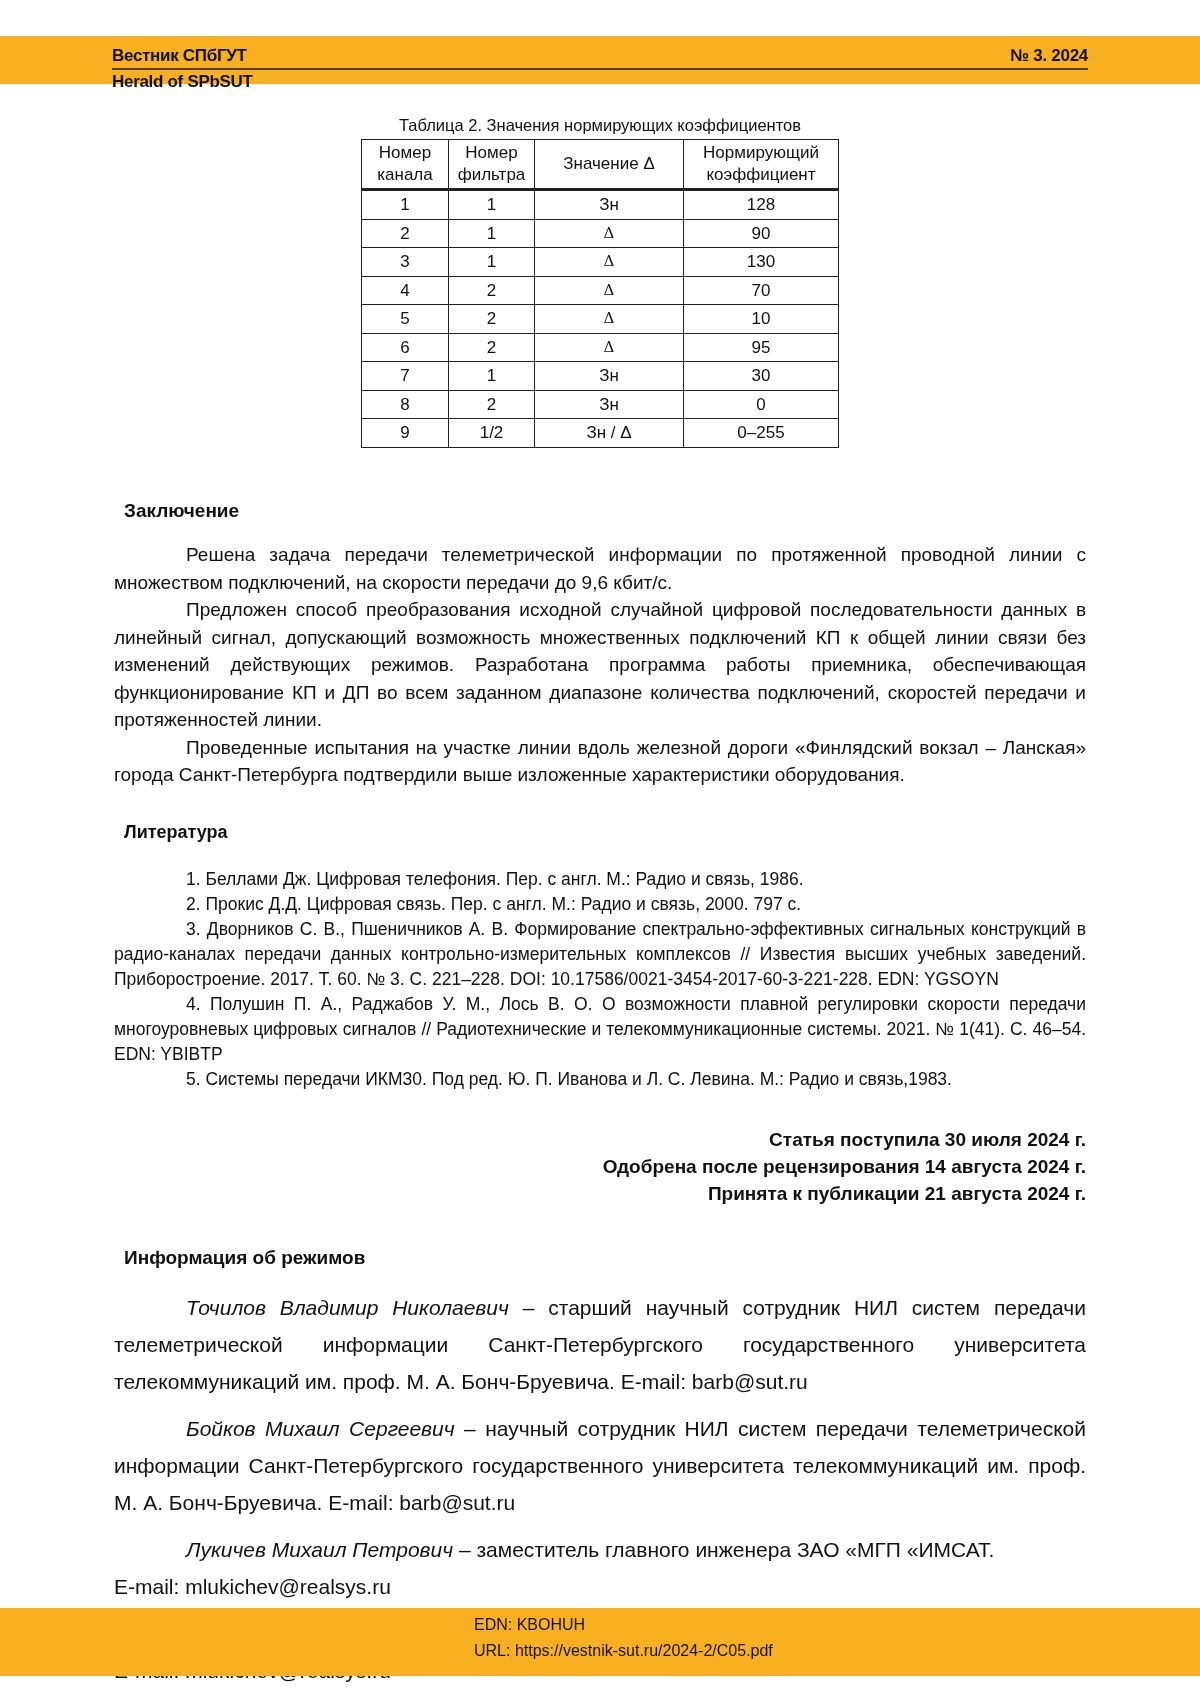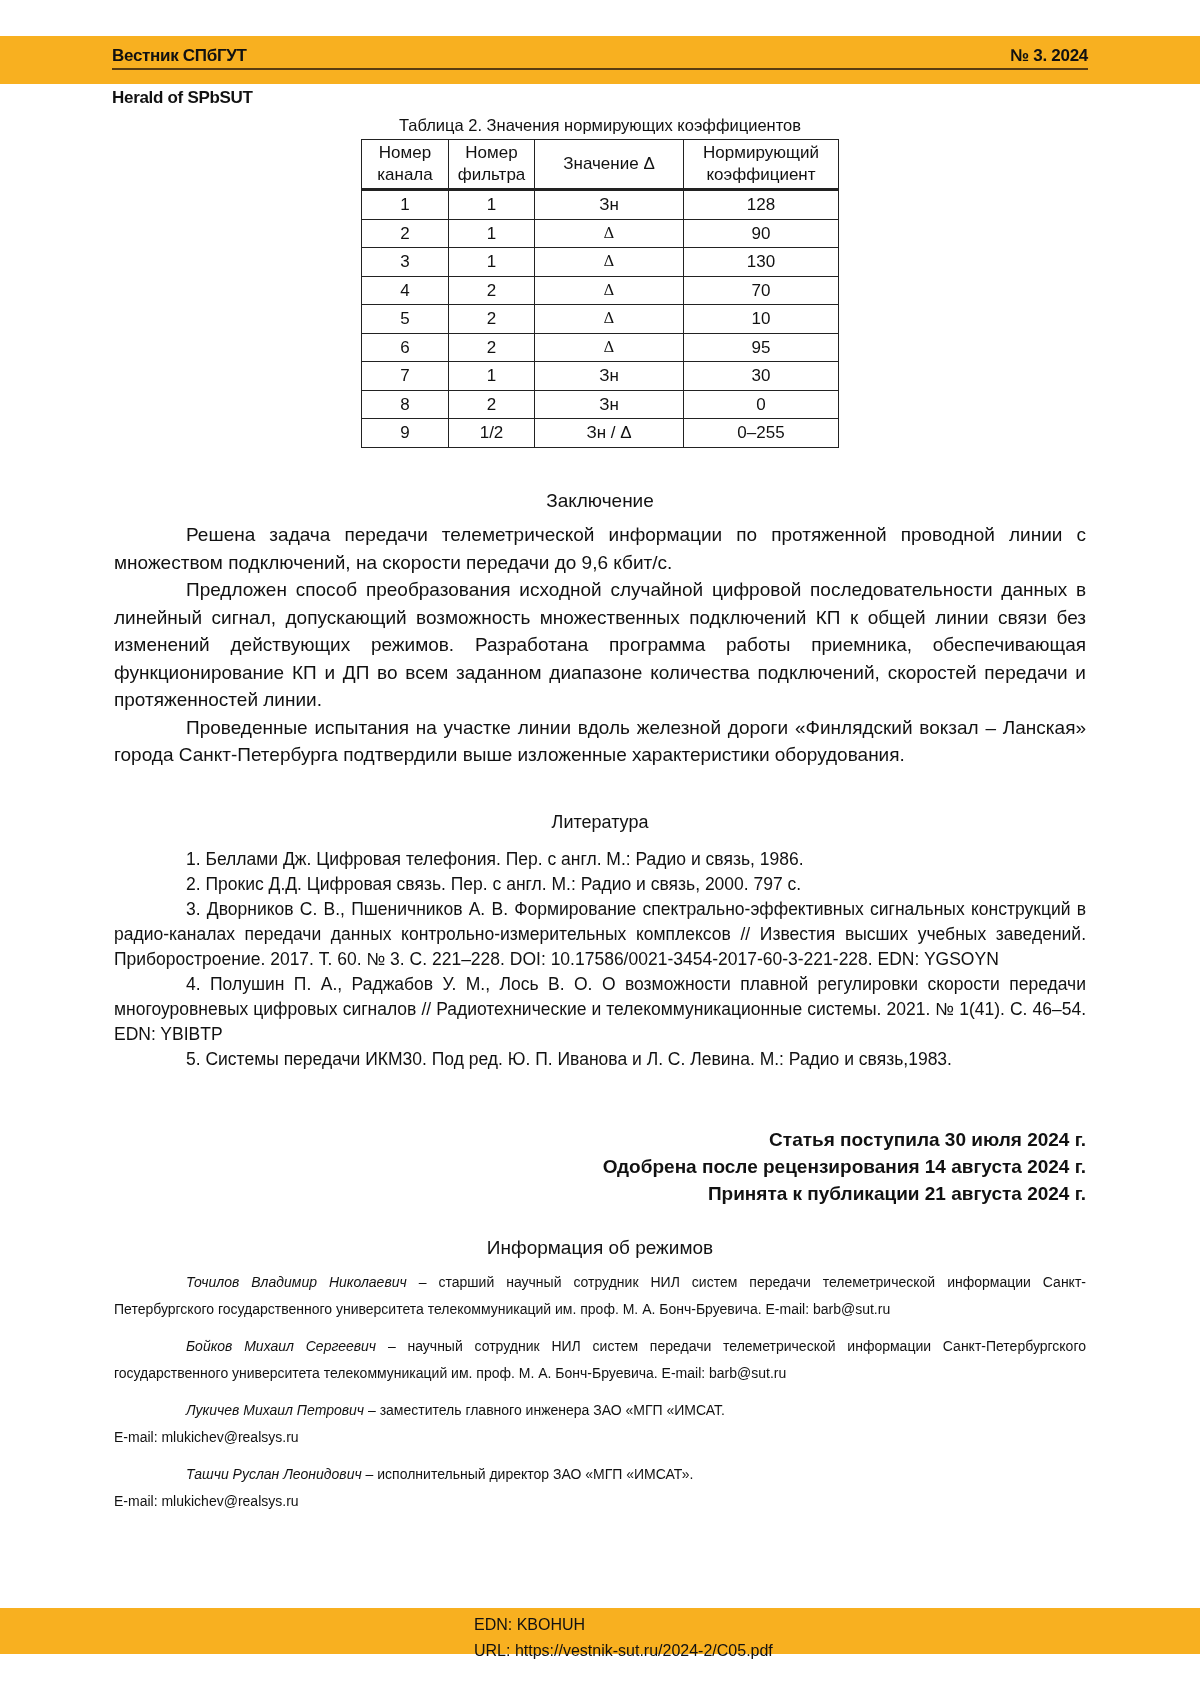--- a/index.html
+++ b/index.html
@@ -1,37 +1,37 @@
 <!DOCTYPE html>
 <html><head>
 <meta charset="utf-8">
 <style>
   html, body { margin:0; padding:0; background:#ffffff; }
   body { width:1200px; height:1697px; position:relative; font-family:"Liberation Sans", sans-serif; color:#111; overflow:hidden; }
   .header-band { position:absolute; left:0; top:36px; width:1200px; height:48px; background:#f8b020; }
   .header-inner { position:absolute; left:112px; right:112px; top:10px; }
   .hdr-row1 { display:flex; justify-content:space-between; font-weight:bold; font-size:17px; letter-spacing:-0.3px; padding-bottom:2px; border-bottom:2px solid #5a3d10; }
-  .hdr-row2 { font-weight:bold; font-size:17px; letter-spacing:-0.3px; padding-top:18px; }
+  .hdr-row2 { font-weight:bold; font-size:17px; letter-spacing:-0.3px; padding-top:2px; }
   .content { position:absolute; left:114px; width:972px; }
   .caption { text-align:center; font-size:16.5px; }
   table.coef { border-collapse:collapse; margin:0 auto; font-size:17px; }
   table.coef td, table.coef th { border:1.5px solid #222; text-align:center; font-weight:normal; padding:0; }
   table.coef th { line-height:22px; height:48px; border-bottom:3px solid #222; }
   table.coef td { height:27.5px; line-height:27px; }
   .c1 { width:86px; } .c2 { width:85px; } .c3 { width:148px; } .c4 { width:154px;margin-top:44px; }
   .delta { font-family:"DejaVu Serif", serif; font-size:15px; }
-  h2 { font-size:19px; font-weight:normal; text-align:center; margin:0; }
+  h2 { font-size:19px; font-weight:bold; text-align:left; margin:10px; }
   p.par { font-size:19px; line-height:27.5px; margin:0; text-align:justify; text-indent:72px; }
   ol.refs { list-style:none; margin:0; padding:0; }
   ol.refs li { font-size:17.5px; line-height:25px; text-align:justify; text-indent:72px; }
   .dates { text-align:right; font-weight:bold; font-size:19px; line-height:27px; }
-  .author { font-size:14px; line-height:27px; text-align:justify; margin-bottom:10px; }
+  .author { font-size:21px; line-height:37px; text-align:justify; margin-bottom:10px; }
   .author .nm { font-style:italic; }
   .ind { display:inline-block; width:72px; }
-  .footer-band { position:absolute; left:0; top:1608px; width:1200px; height:46px; background:#f8b020; }
+  .footer-band { position:absolute; left:0; top:1608px; width:1200px; height:68px; background:#f8b020; }
   .footer-inner { position:absolute; left:474px; top:4px; font-size:16px; line-height:26px; }
 </style>
 </head>
 <body>
 
 <div class="header-band">
   <div class="header-inner">
     <div class="hdr-row1">
       <span>Вестник СПбГУТ</span>
       <span>№ 3. 2024</span>

